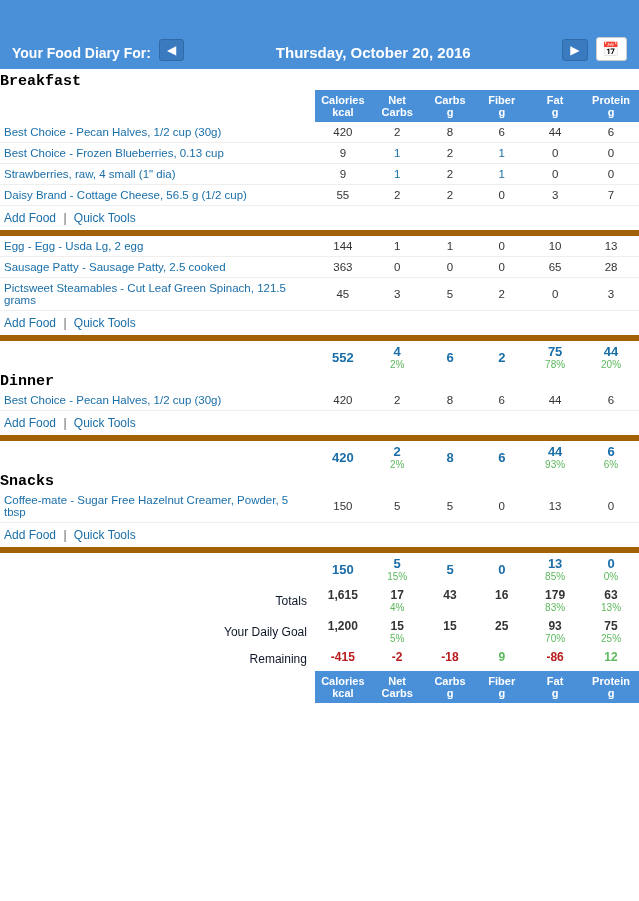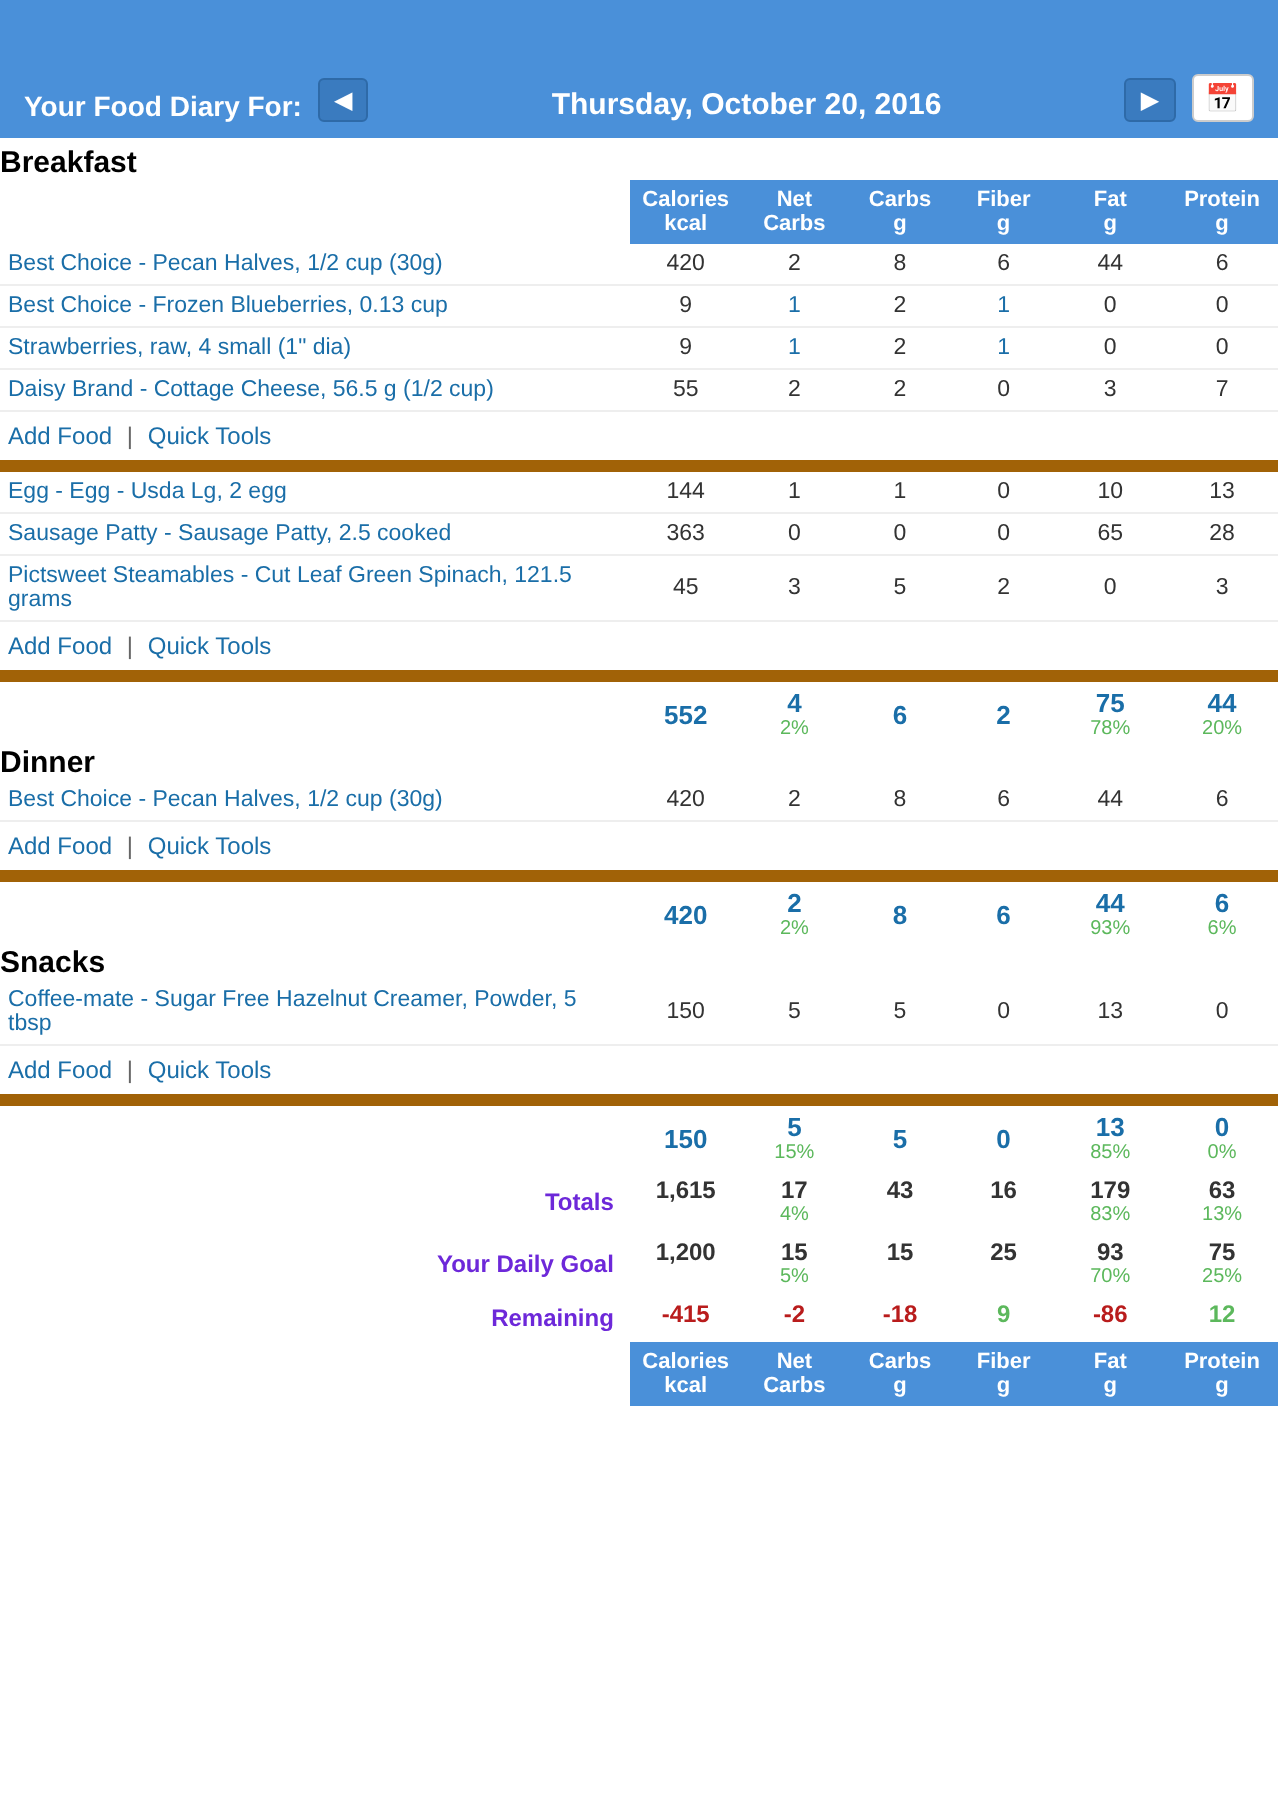--- a/index.html
+++ b/index.html
@@ -57,20 +57,21 @@
       border-collapse: collapse;
       margin-top: 4px;
     }
 
     
     .section-title {
       font-size: 15px;
       font-weight: bold;
       color: #000;
       padding: 8px 4px 4px 4px;
+      font-family: Liberation Mono, monospace;
     }
 
     
     .col-header {
       background: #4a90d9;
       color: #fff;
       text-align: center;
       font-weight: bold;
       font-size: 11px;
       padding: 4px 2px;
@@ -127,23 +128,23 @@
       text-decoration: none;
     }
     .action-sep {
       color: #666;
       margin: 0 4px;
     }
 
     
     .summary-label {
       text-align: right;
-      font-weight: bold;
+      font-weight: normal;
       font-size: 12px;
-      color: #6d28d9;
+      color: #0f172a;
       padding: 5px 8px 5px 4px;
     }
     .summary-value {
       text-align: center;
       font-size: 12px;
       font-weight: bold;
       color: #333;
       padding: 3px 2px;
       vertical-align: top;
     }

